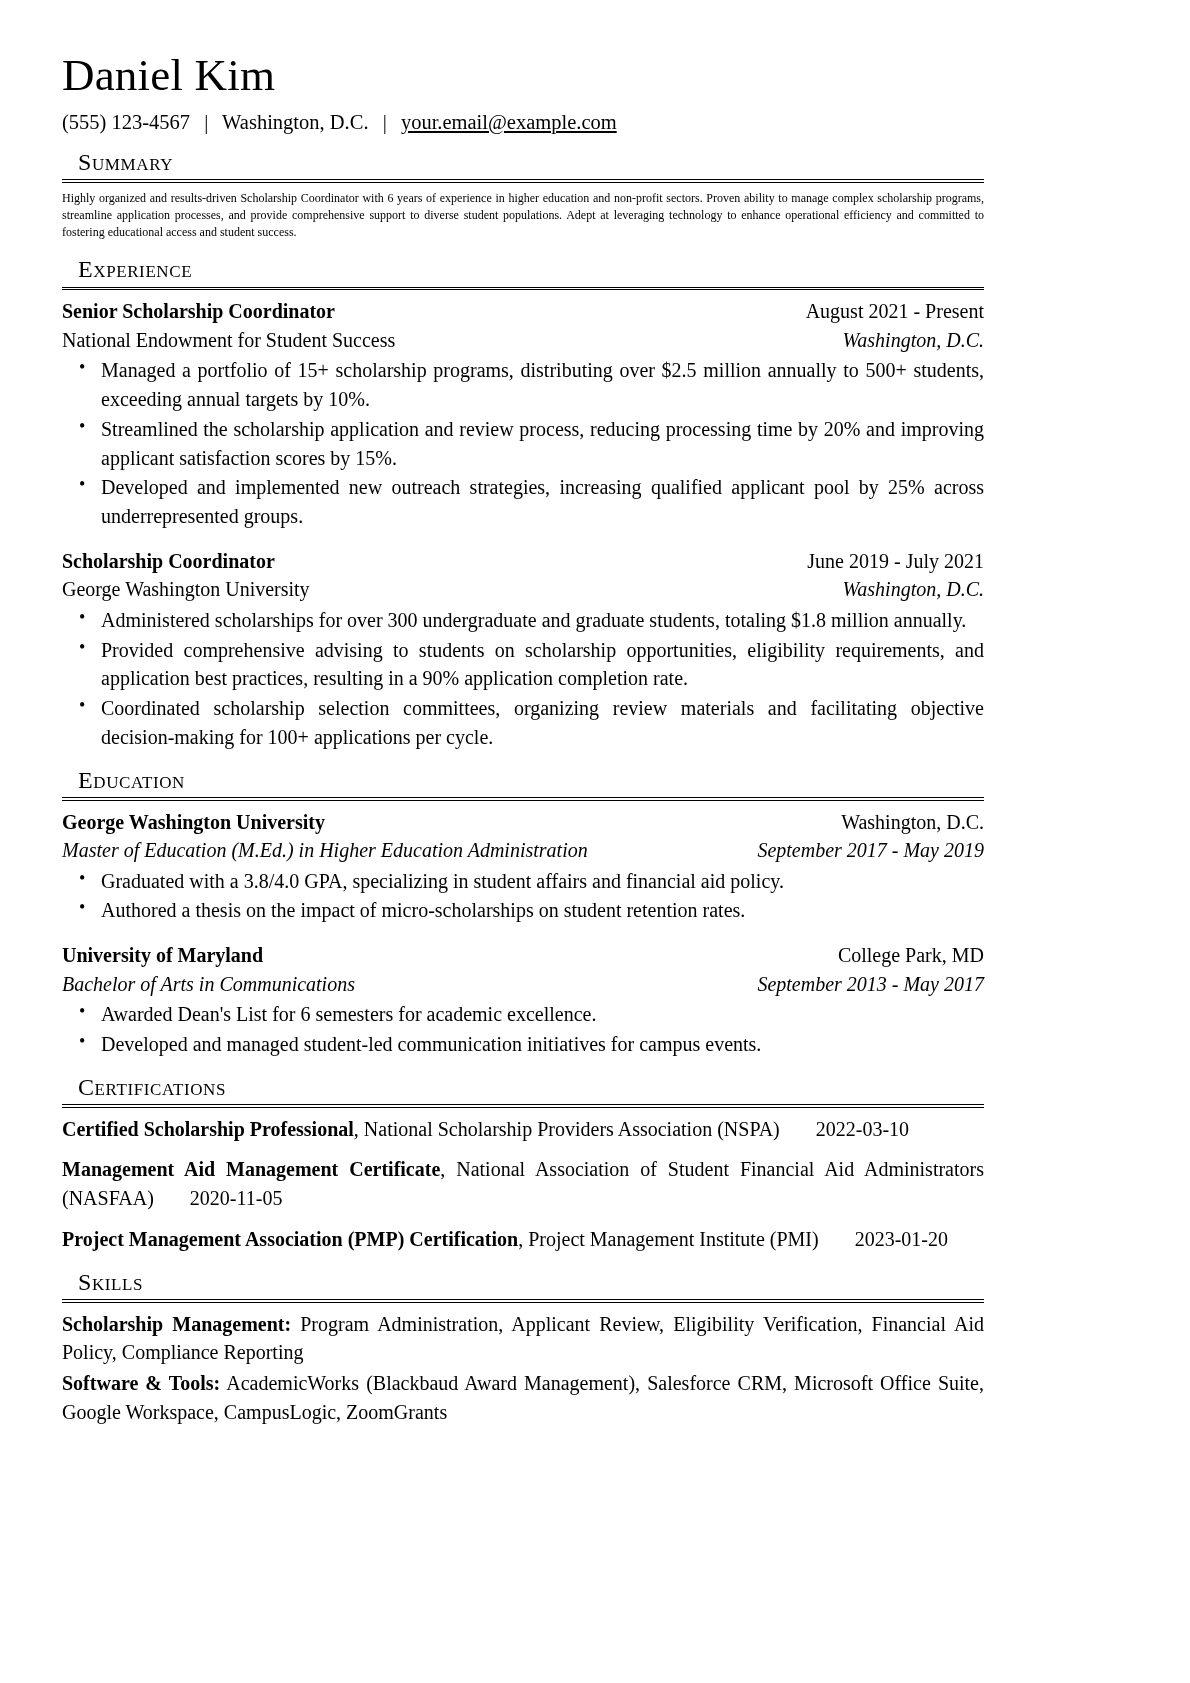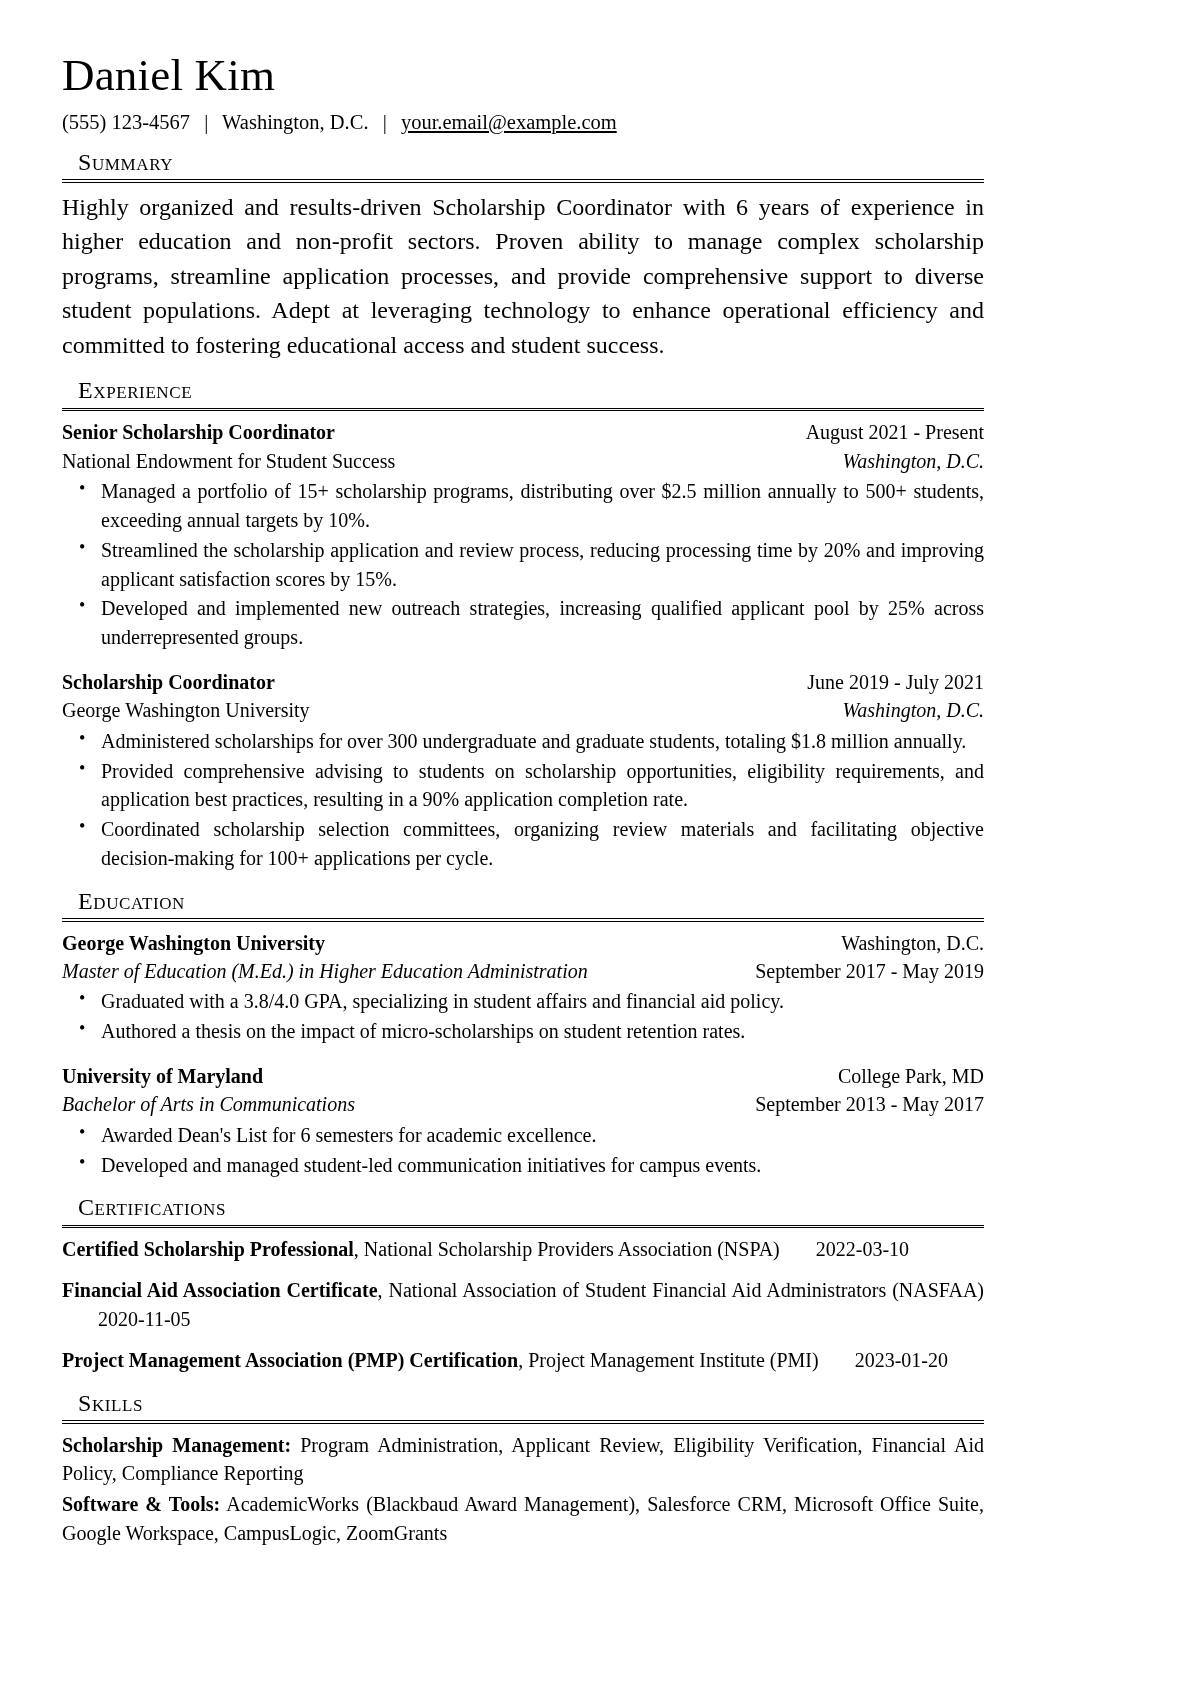--- a/index.html
+++ b/index.html
@@ -60,21 +60,21 @@
     border-top: 1.6px solid #000;
     border-bottom: 0.7px solid #000;
     height: 1.4px;
     margin: 0 0 7px 0;
     padding: 0;
     background: transparent;
   }
 
   
   .para {
-    font-size: 24px;
+    font-size: 12px;
     line-height: 1.44;
     text-align: justify;
     hyphens: auto;
     -webkit-hyphens: auto;
     margin: 0;
   }
 
   
   .entry { margin-top: 4px; }
   .entry + .entry { margin-top: 16px; }
@@ -83,21 +83,21 @@
     justify-content: space-between;
     align-items: baseline;
     font-size: 20px;
     line-height: 1.42;
   }
   .entry-title { font-weight: bold; }
   .entry-date  { white-space: nowrap; padding-left: 18px; }
   .entry-org   { }
   .entry-loc   { font-style: italic; white-space: nowrap; padding-left: 18px; }
   .entry-degree{ font-style: italic; }
-  .entry-dates-italic { white-space: nowrap; padding-left: 18px; }
+  .entry-dates-italic { font-style: italic; white-space: nowrap; padding-left: 18px; }
 
   ul.bullets {
     margin: 2px 0 0 0;
     padding-left: 37px;
     list-style: none;
   }
   ul.bullets li {
     font-size: 20px;
     line-height: 1.44;
     text-align: justify;
@@ -236,21 +236,21 @@
 
   <div class="section">
     <div class="section-title">Certifications</div>
     <hr class="section-rule">
 
     <div class="cert">
       <span class="cert-name">Certified Scholarship Professional</span><span>, </span><span>National Scholarship Providers Association (NSPA)</span><span class="cert-date-spacer"></span><span>2022-03-10</span>
     </div>
 
     <div class="cert">
-      <span class="cert-name">Financial Aid Association Certificate</span><span>, </span><span>National Association of Student Financial Aid Administrators (NASFAA)</span><span class="cert-date-spacer"></span><span>2020-11-05</span>
+      <span class="cert-name">Management Aid Management Certificate</span><span>, </span><span>National Association of Student Financial Aid Administrators (NASFAA)</span><span class="cert-date-spacer"></span><span>2020-11-05</span>
     </div>
 
     <div class="cert">
       <span class="cert-name">Project Management Association (PMP) Certification</span><span>, </span><span>Project Management Institute (PMI)</span><span class="cert-date-spacer"></span><span>2023-01-20</span>
     </div>
   </div>
 
   <div class="section">
     <div class="section-title">Skills</div>
     <hr class="section-rule">

